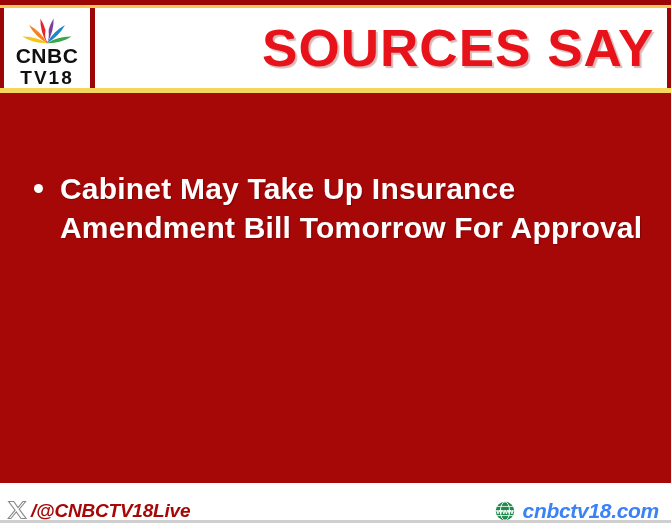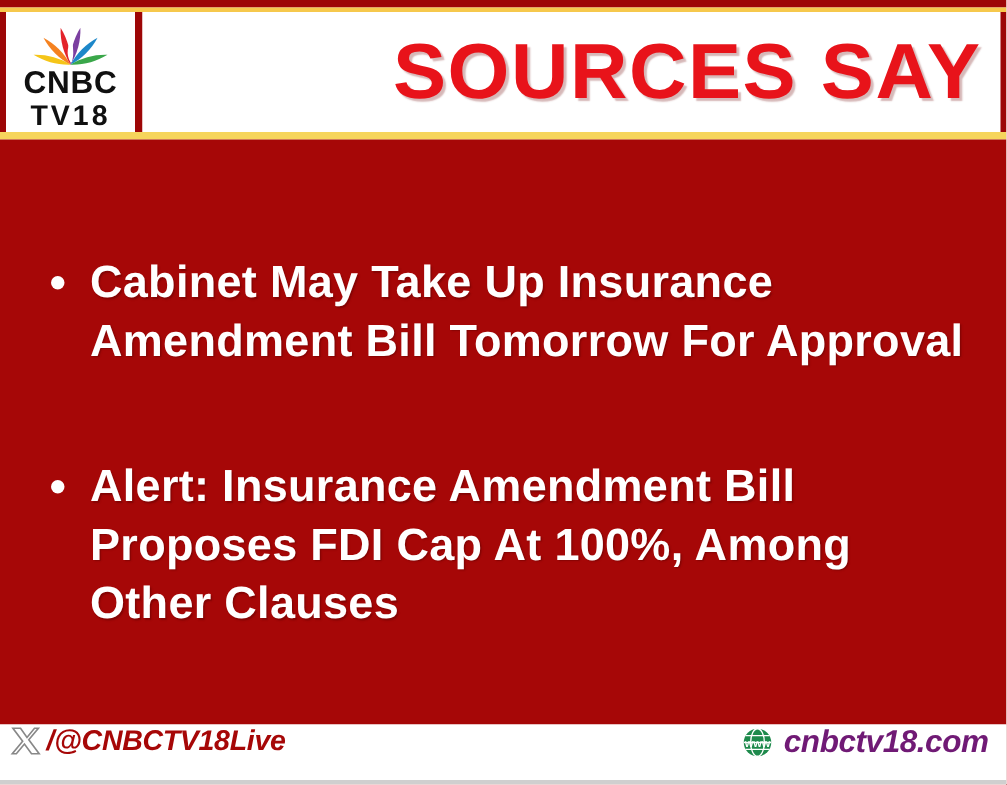--- a/index.html
+++ b/index.html
@@ -148,21 +148,21 @@
     background: #ffffff;
   }
 
   
   .footer {
     position: absolute;
     left: 0; top: 483px;
     width: 671px; height: 40px;
     background: #ffffff;
     display: flex;
-    align-items: flex-start;
+    align-items: flex-end;
     justify-content: space-between;
     padding: 0 12px 0 6px;
     box-sizing: border-box;
   }
   .footer-left, .footer-right {
     display: flex;
     align-items: center;
   }
   .x-icon { width: 24px; height: 24px; display: block; }
   .handle-text {
@@ -173,21 +173,21 @@
     color: #a60707;
     margin-left: 1px;
     letter-spacing: -0.2px;
   }
   .globe-icon { width: 22px; height: 22px; display: block; margin-right: 7px; }
   .site-text {
     font-family: "Liberation Sans", sans-serif;
     font-style: italic;
     font-weight: bold;
     font-size: 21px;
-    color: #701a75;
+    color: #3b82f6;
     letter-spacing: -0.3px;
   }
   .footer-baseline {
     position: absolute;
     left: 0; top: 520px;
     width: 671px; height: 3px;
     background: #cfcfcf;
   }
 </style>
 </head>
@@ -238,24 +238,20 @@
     <div class="header-edge-right"></div>
   </div>
 
   <div class="mid-gold-band"></div>
 
   <div class="body-panel">
     <ul class="bullet-list">
       <li class="bullet-item">
         <span class="bullet-dot"></span>
         <span>Cabinet May Take Up Insurance Amendment Bill Tomorrow For Approval</span>
-      </li>
-      <li class="bullet-item">
-        <span class="bullet-dot"></span>
-        <span>Alert: Insurance Amendment Bill Proposes FDI Cap At 100%, Among Other Clauses</span>
       </li>
     </ul>
   </div>
 
   <div class="footer">
 
     <div class="footer-left">
       <svg class="x-icon" viewBox="0 0 24 24">
         <path d="M2.6 2.5h5.1l4.3 6.1 5-6.1h2.6l-6.4 7.7 6.9 9.3h-5.1L10.3 13l-5.4 6.5H2.2l6.9-8.3L2.6 2.5z" fill="none" stroke="#888888" stroke-width="1.1"></path>
       </svg>

